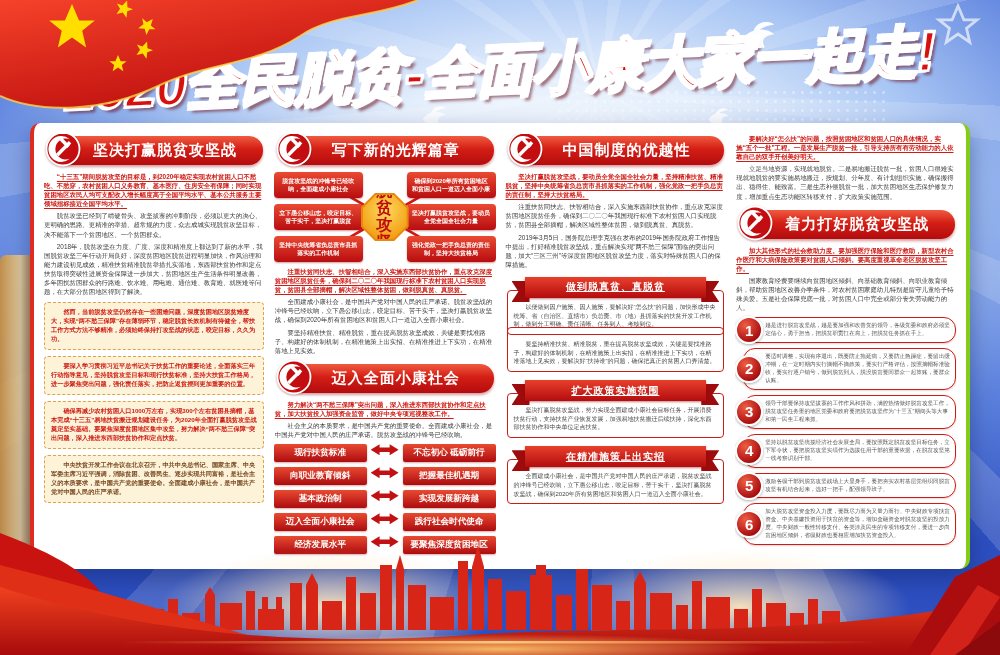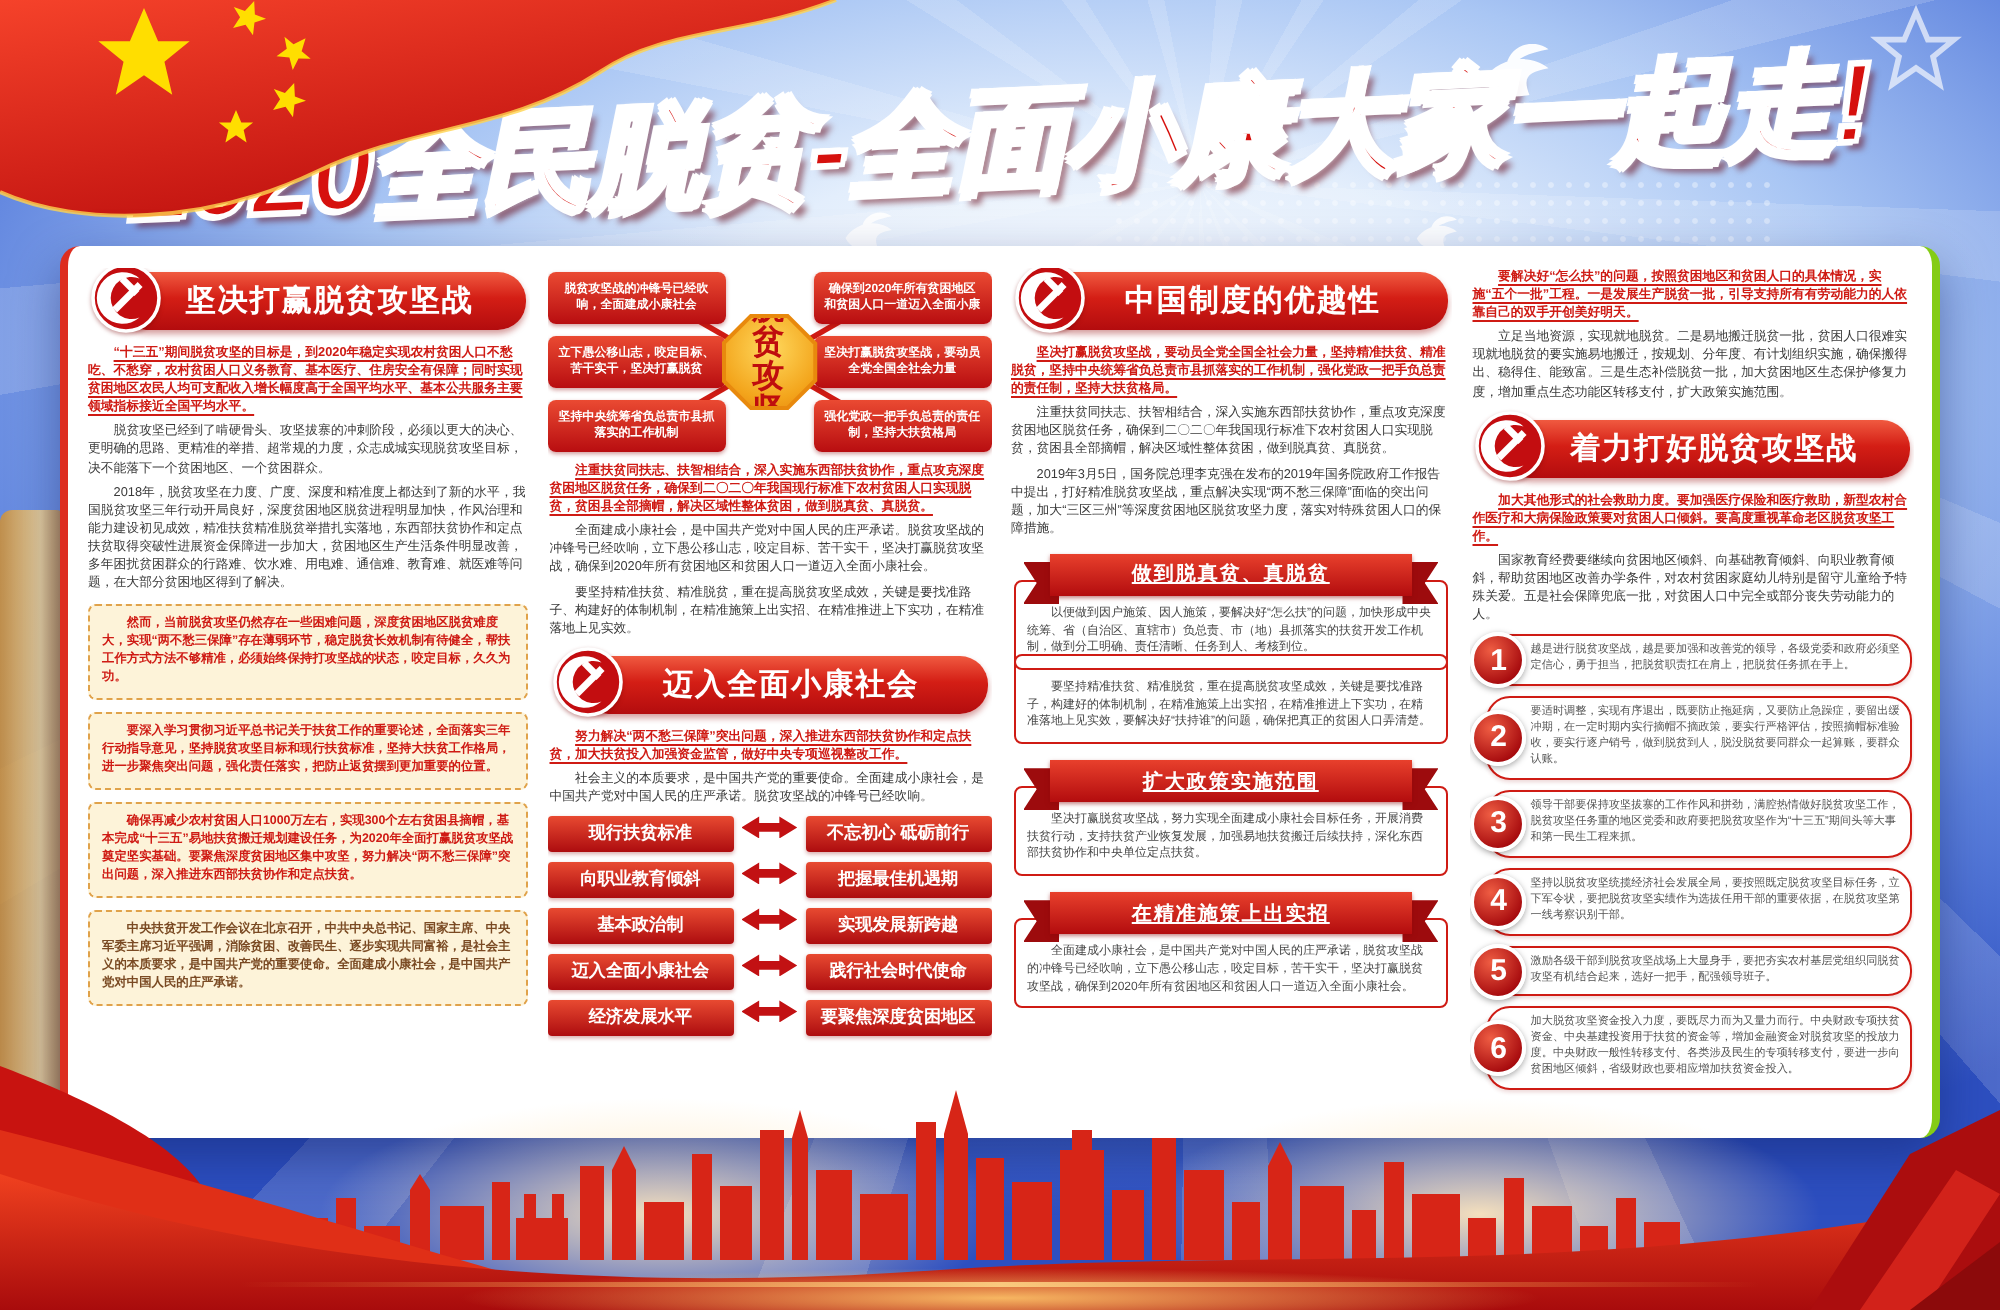--- a/index.html
+++ b/index.html
@@ -128,20 +128,29 @@
       <p class="lead">“十三五”期间脱贫攻坚的目标是，到2020年稳定实现农村贫困人口不愁吃、不愁穿，农村贫困人口义务教育、基本医疗、住房安全有保障；同时实现贫困地区农民人均可支配收入增长幅度高于全国平均水平、基本公共服务主要领域指标接近全国平均水平。</p>
       <p class="para">脱贫攻坚已经到了啃硬骨头、攻坚拔寨的冲刺阶段，必须以更大的决心、更明确的思路、更精准的举措、超常规的力度，众志成城实现脱贫攻坚目标，决不能落下一个贫困地区、一个贫困群众。</p>
       <p class="para">2018年，脱贫攻坚在力度、广度、深度和精准度上都达到了新的水平，我国脱贫攻坚三年行动开局良好，深度贫困地区脱贫进程明显加快，作风治理和能力建设初见成效，精准扶贫精准脱贫举措扎实落地，东西部扶贫协作和定点扶贫取得突破性进展资金保障进一步加大，贫困地区生产生活条件明显改善，多年困扰贫困群众的行路难、饮水难、用电难、通信难、教育难、就医难等问题，在大部分贫困地区得到了解决。</p>
       <div class="note">然而，当前脱贫攻坚仍然存在一些困难问题，深度贫困地区脱贫难度大，实现“两不愁三保障”存在薄弱环节，稳定脱贫长效机制有待健全，帮扶工作方式方法不够精准，必须始终保持打攻坚战的状态，咬定目标，久久为功。</div>
       <div class="note">要深入学习贯彻习近平总书记关于扶贫工作的重要论述，全面落实三年行动指导意见，坚持脱贫攻坚目标和现行扶贫标准，坚持大扶贫工作格局，进一步聚焦突出问题，强化责任落实，把防止返贫摆到更加重要的位置。</div>
       <div class="note">确保再减少农村贫困人口1000万左右，实现300个左右贫困县摘帽，基本完成“十三五”易地扶贫搬迁规划建设任务，为2020年全面打赢脱贫攻坚战奠定坚实基础。要聚焦深度贫困地区集中攻坚，努力解决“两不愁三保障”突出问题，深入推进东西部扶贫协作和定点扶贫。</div>
       <div class="note dark">中央扶贫开发工作会议在北京召开，中共中央总书记、国家主席、中央军委主席习近平强调，消除贫困、改善民生、逐步实现共同富裕，是社会主义的本质要求，是中国共产党的重要使命。全面建成小康社会，是中国共产党对中国人民的庄严承诺。</div>
     </div>
 
     <div class="col">
+      <div class="hdr">
+        <svg class="hdr-emblem" viewBox="0 0 24 24">
+          <circle cx="12" cy="12" r="11" fill="#c30d10" stroke="#fff" stroke-width="1.2"></circle>
+          <path d="M16.5,5.5 A7,7 0 1,0 16.5,18.5 A8.6,8.6 0 1,1 16.5,5.5 Z" fill="#fff"></path>
+          <rect x="11" y="5.5" width="2.3" height="12" transform="rotate(45 12 12)" fill="#fff"></rect>
+          <rect x="6.5" y="7.2" width="7" height="2.3" transform="rotate(45 12 12)" fill="#fff"></rect>
+        </svg>
+        <span>写下新的光辉篇章</span>
+      </div>
       <div class="diagram">
         <svg class="diag-lines" viewBox="0 0 100 100" preserveAspectRatio="none">
           <g stroke="#cf1b14" stroke-width="2" vector-effect="non-scaling-stroke">
             <line x1="50" y1="50" x2="24" y2="13"></line>
               <line x1="50" y1="50" x2="76" y2="13"></line>
             <line x1="50" y1="50" x2="24" y2="50"></line>
               <line x1="50" y1="50" x2="76" y2="50"></line>
             <line x1="50" y1="50" x2="24" y2="87"></line>
               <line x1="50" y1="50" x2="76" y2="87"></line>
           </g>

